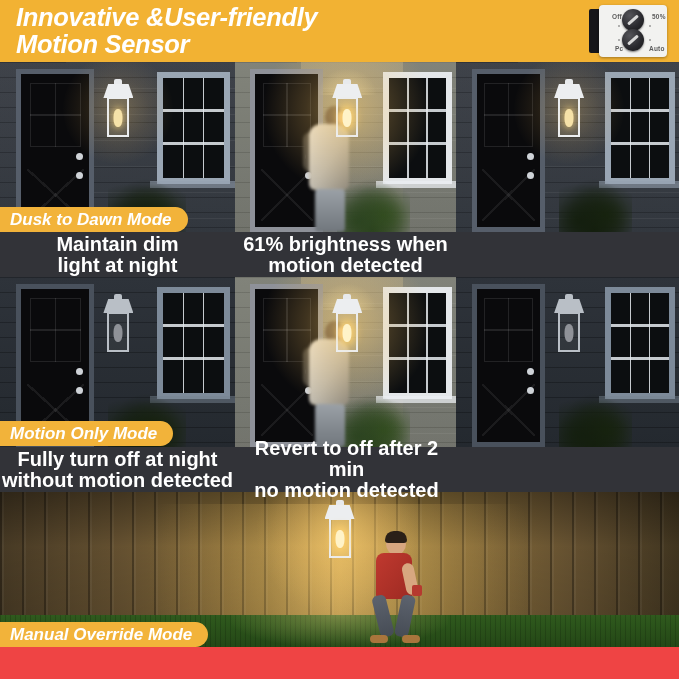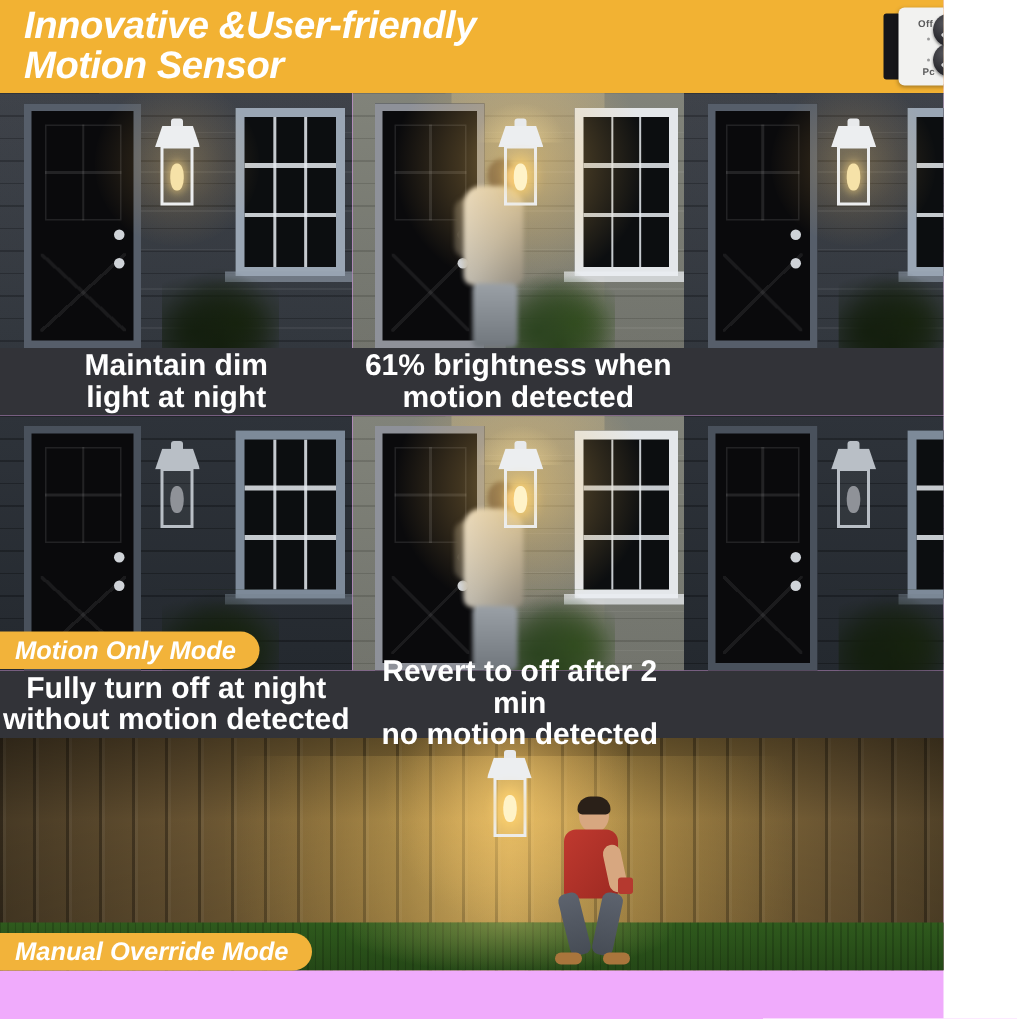--- a/index.html
+++ b/index.html
@@ -5,24 +5,24 @@
   html, body {
     margin: 0;
     padding: 0;
     background: #ffffff;
   }
   body {
     font-family: "Liberation Sans", sans-serif;
   }
   .infographic {
     position: relative;
-    width: 629px;
+    width: 679px;
     height: 679px;
     overflow: hidden;
-    background: #f0abfc;
+    background: #ef4444;
   }
 
   
   .header {
     position: absolute;
     left: 0; top: 0;
     width: 679px;
     height: 62px;
     background: #f2b233;
     overflow: hidden;
@@ -584,20 +584,21 @@
           <div class="lantern-cap"></div>
           <div class="lantern-hood"></div>
           <div class="lantern-body">
             <div class="bulb"></div>
           </div>
         </div>
       </div>
     </div>
   </div>
 
+  <div class="badge badge1">Dusk to Dawn Mode</div>
 
   <div class="caption-band band1">
     <div class="cap cap-a">Maintain dim
 light at night</div>
     <div class="cap cap-b">61% brightness when
 motion detected</div>
   </div>
 
   <div class="row row2">
 

